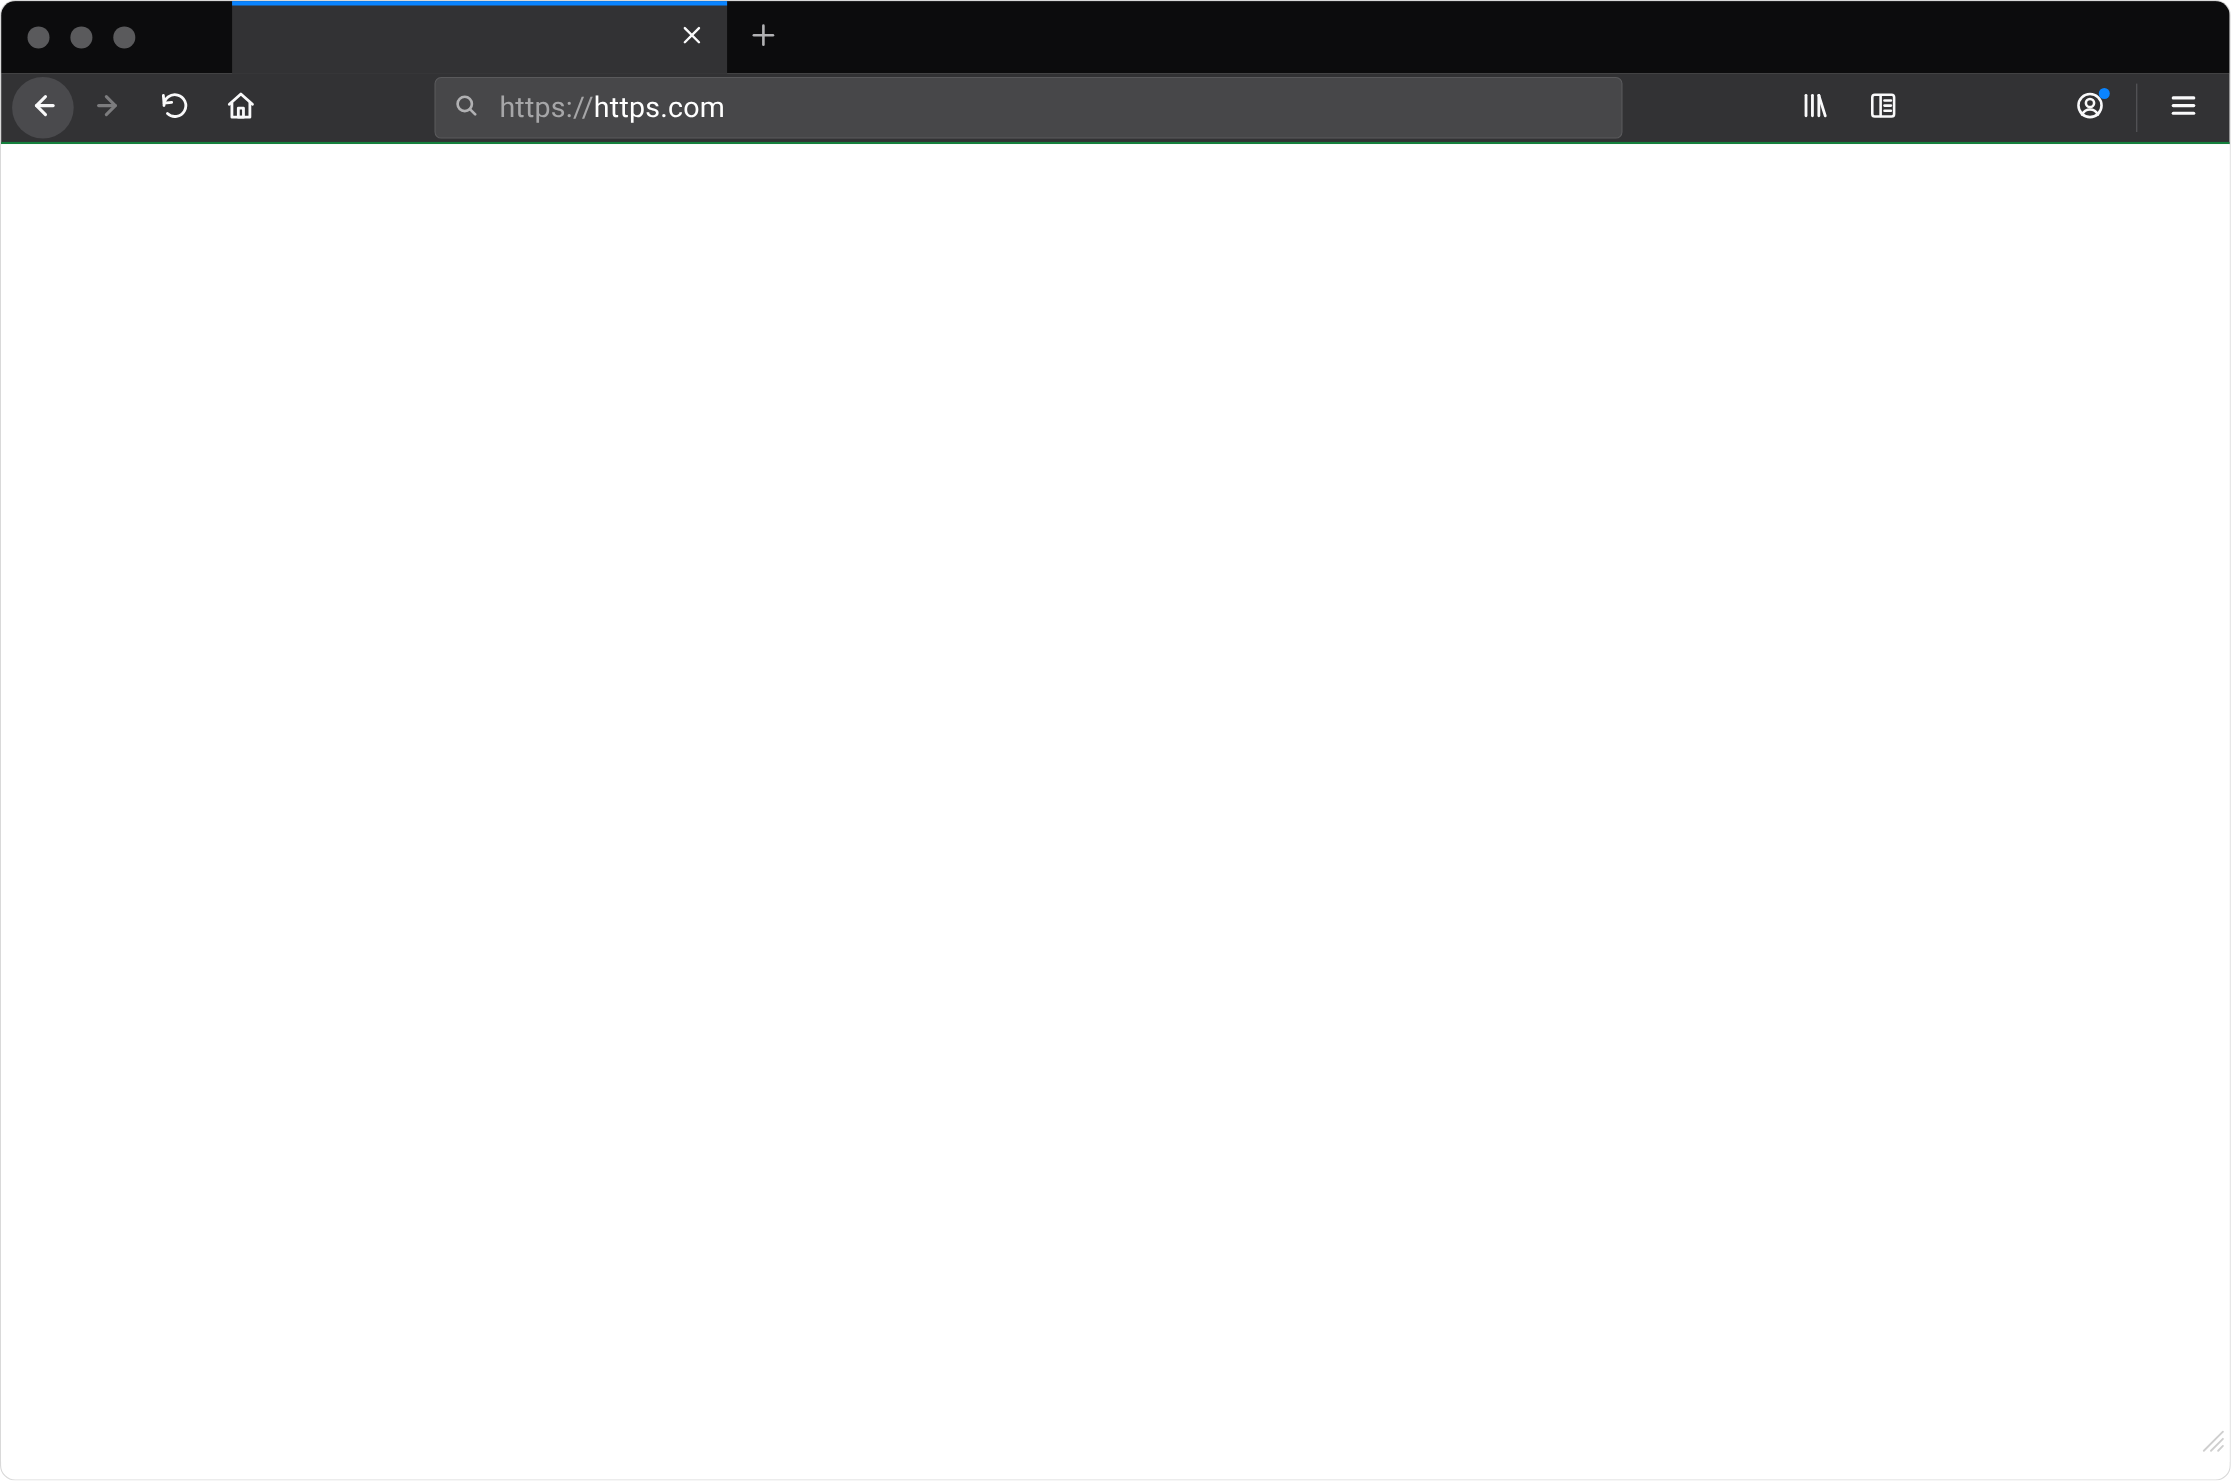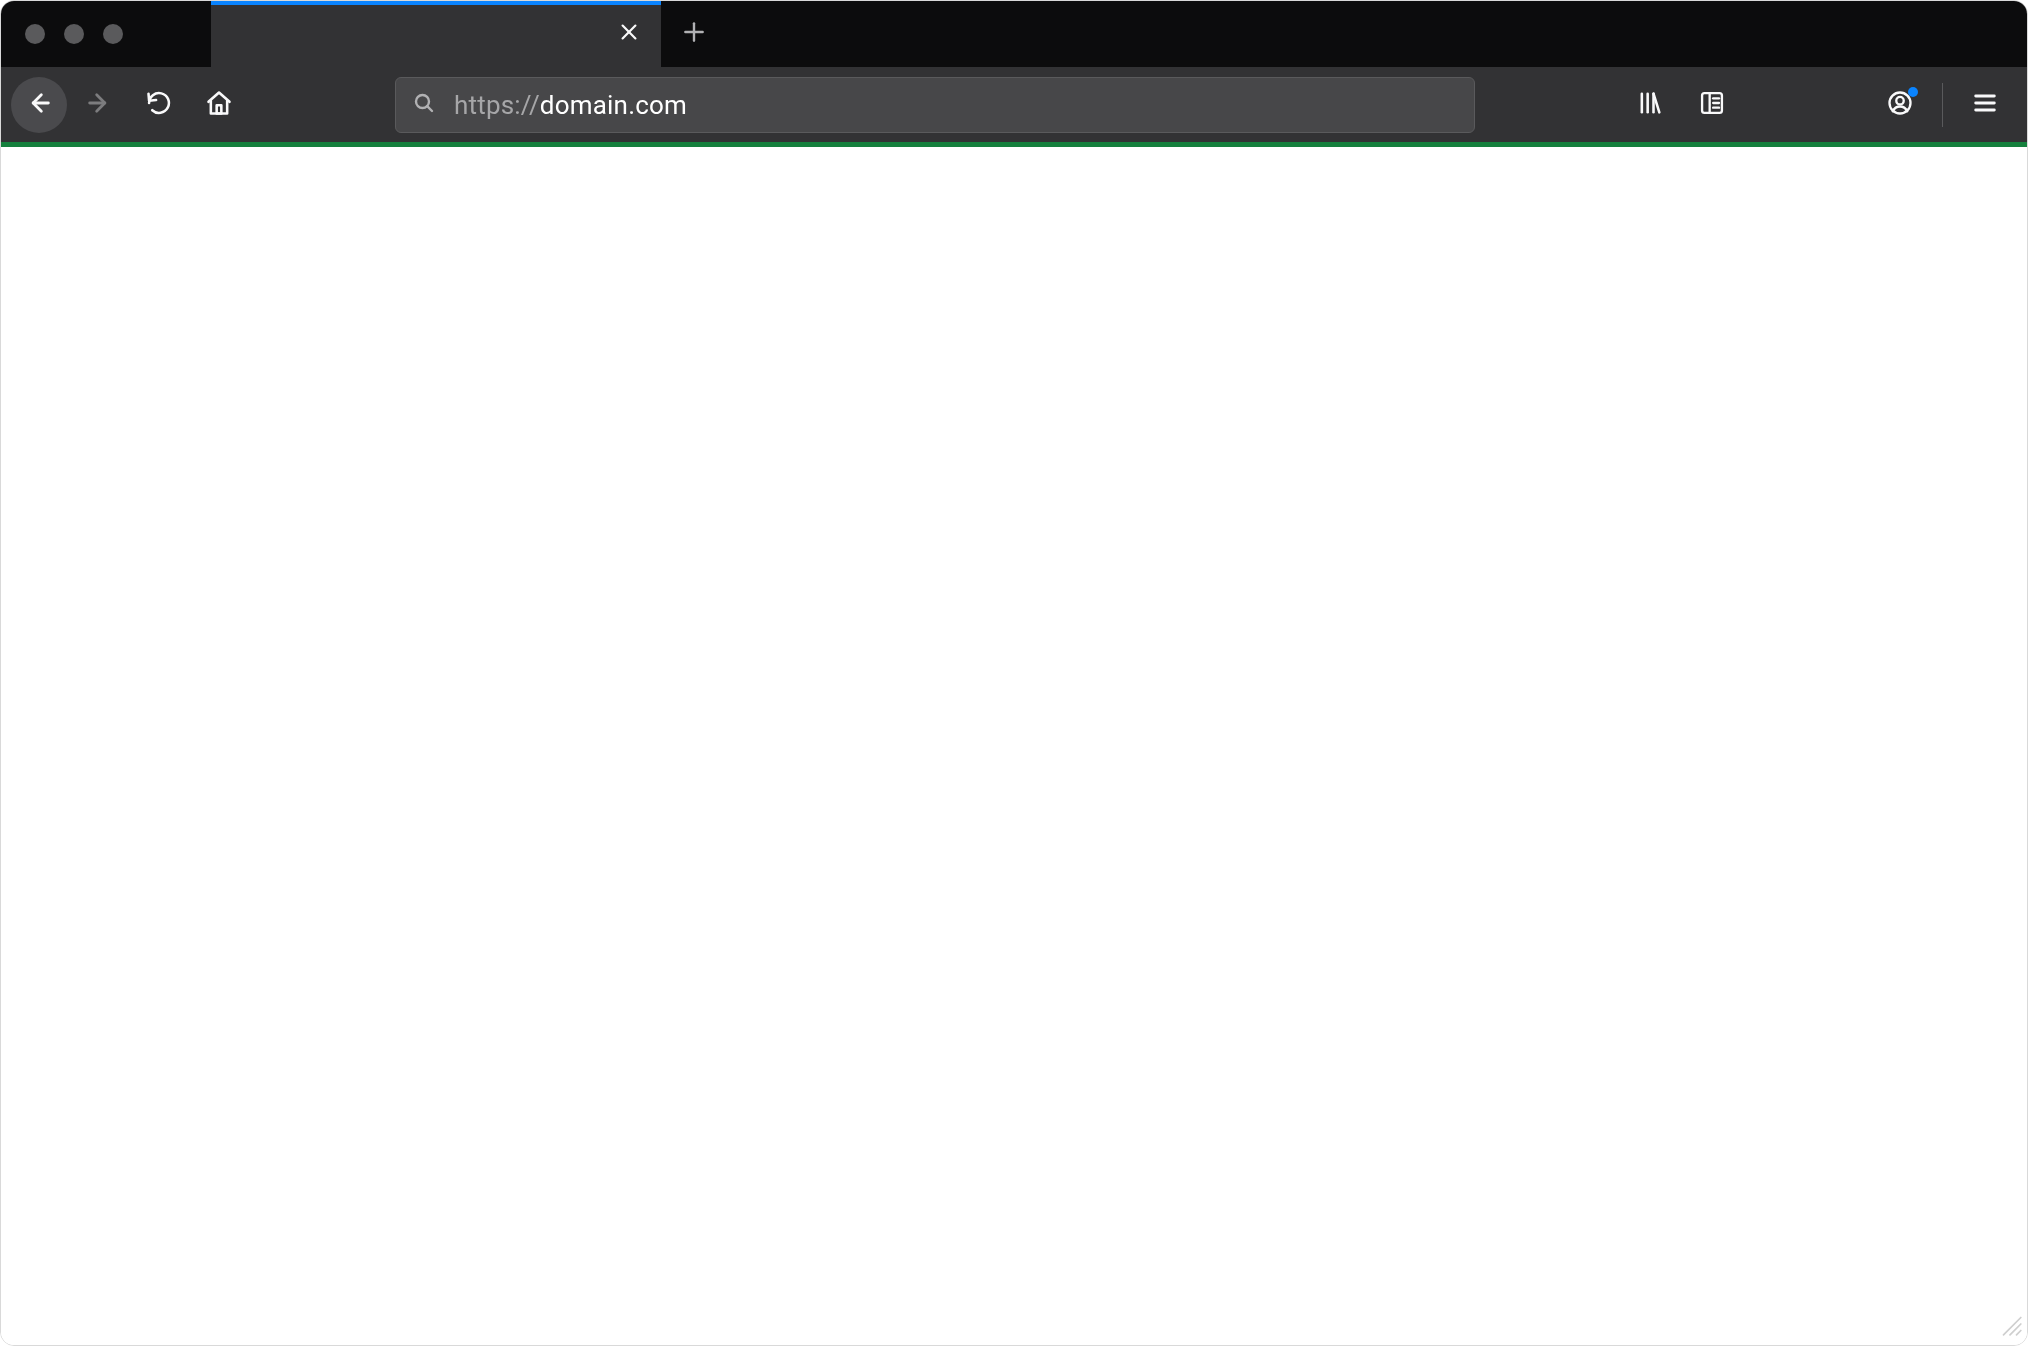--- a/index.html
+++ b/index.html
@@ -76,27 +76,27 @@
     width: 66px;
     display: flex;
     align-items: center;
     justify-content: center;
     color: #b1b1b3;
   }
   .new-tab-btn svg { width: 26px; height: 26px; }
 
   
   .toolbar {
-    height: 80px;
+    height: 64px;
     background: #323234;
     display: flex;
     align-items: center;
     padding: 0 14px 0 10px;
     gap: 4px;
-    border-bottom: 5px solid #15803d;
+    border-bottom: 2px solid #15803d;
   }
   .icon-btn {
     width: 56px;
     height: 56px;
     display: flex;
     align-items: center;
     justify-content: center;
     color: #f9f9fa;
     border-radius: 6px;
     position: relative;
@@ -253,21 +253,21 @@
 
     <div class="addressbar">
       <span class="search-icon">
         <svg viewBox="0 0 24 24" fill="none" stroke="currentColor" stroke-width="2.4" stroke-linecap="round">
           <circle cx="10.5" cy="10.5" r="6.5"></circle>
           <line x1="20" y1="20" x2="15.2" y2="15.2"></line>
         </svg>
       </span>
       <span class="url">
         <span class="dim">https://</span>
-        <span class="host">domain.com</span>
+        <span class="host">https.com</span>
         <span class="dim"></span>
       </span>
     </div>
 
     <div class="flex-grow"></div>
 
     <div class="right-icons">
       <div class="icon-btn">
         <span>
           <svg viewBox="0 0 24 24" fill="none" stroke="currentColor" stroke-width="2.2" stroke-linecap="round">

